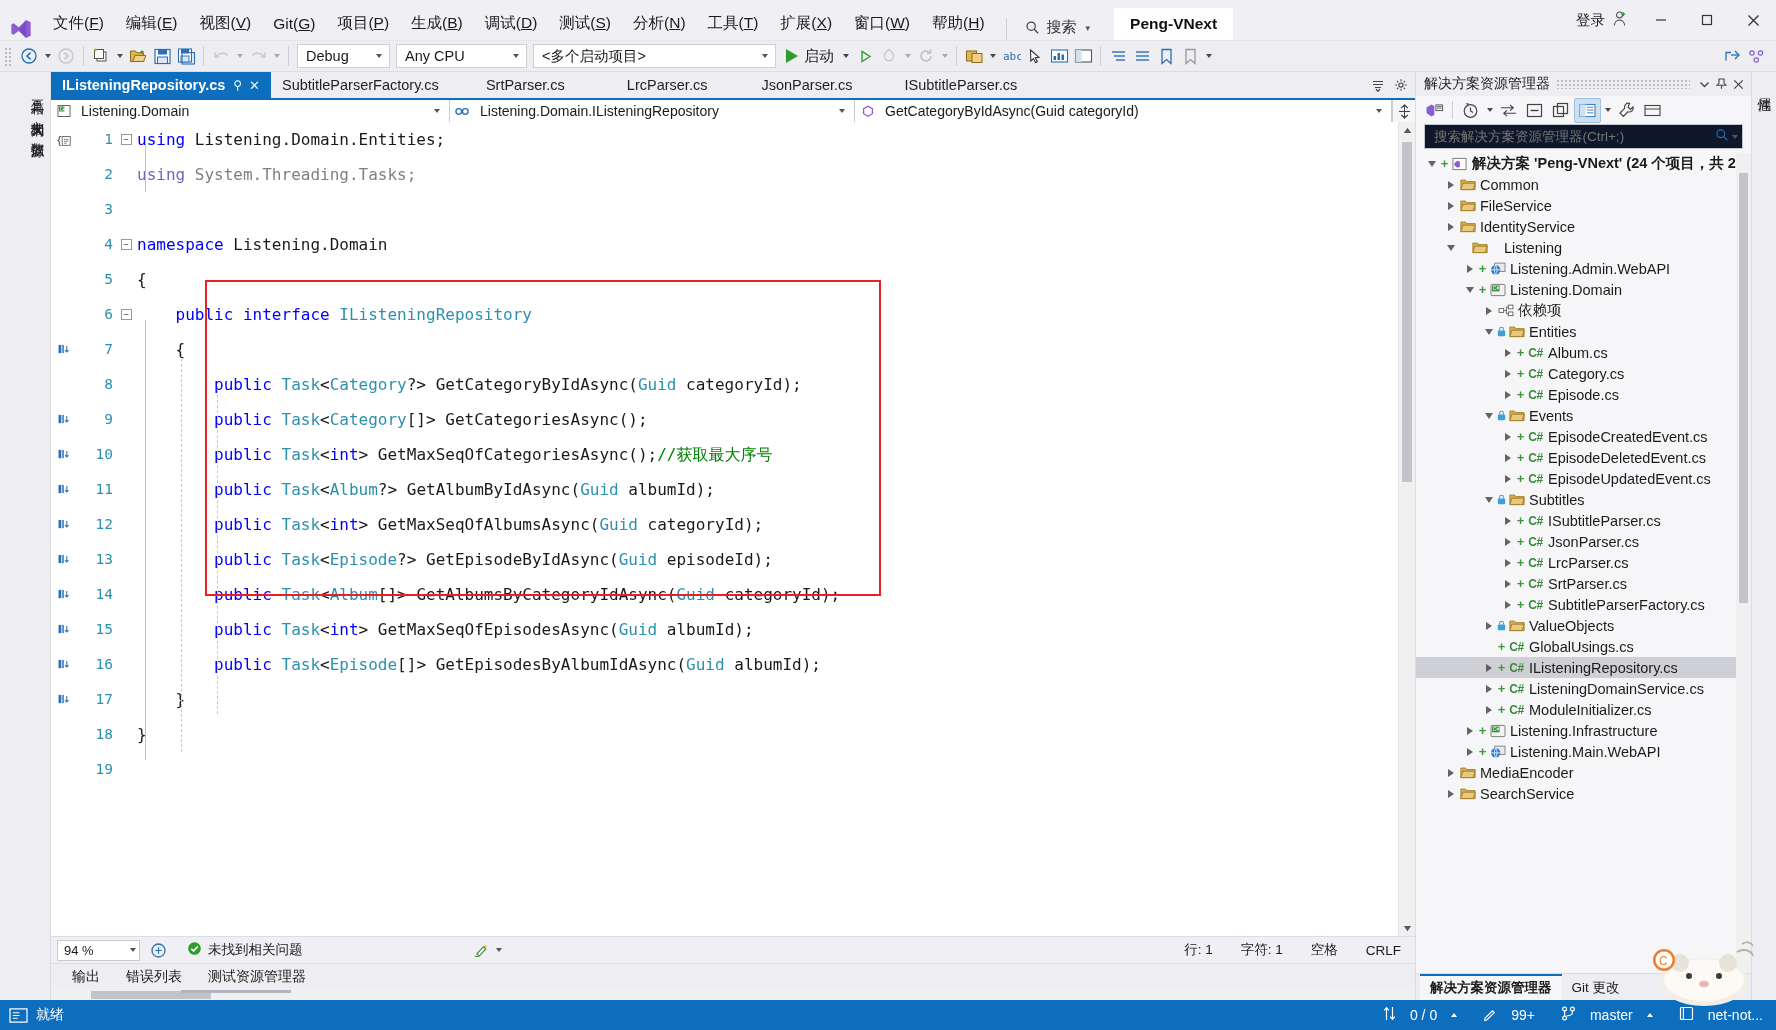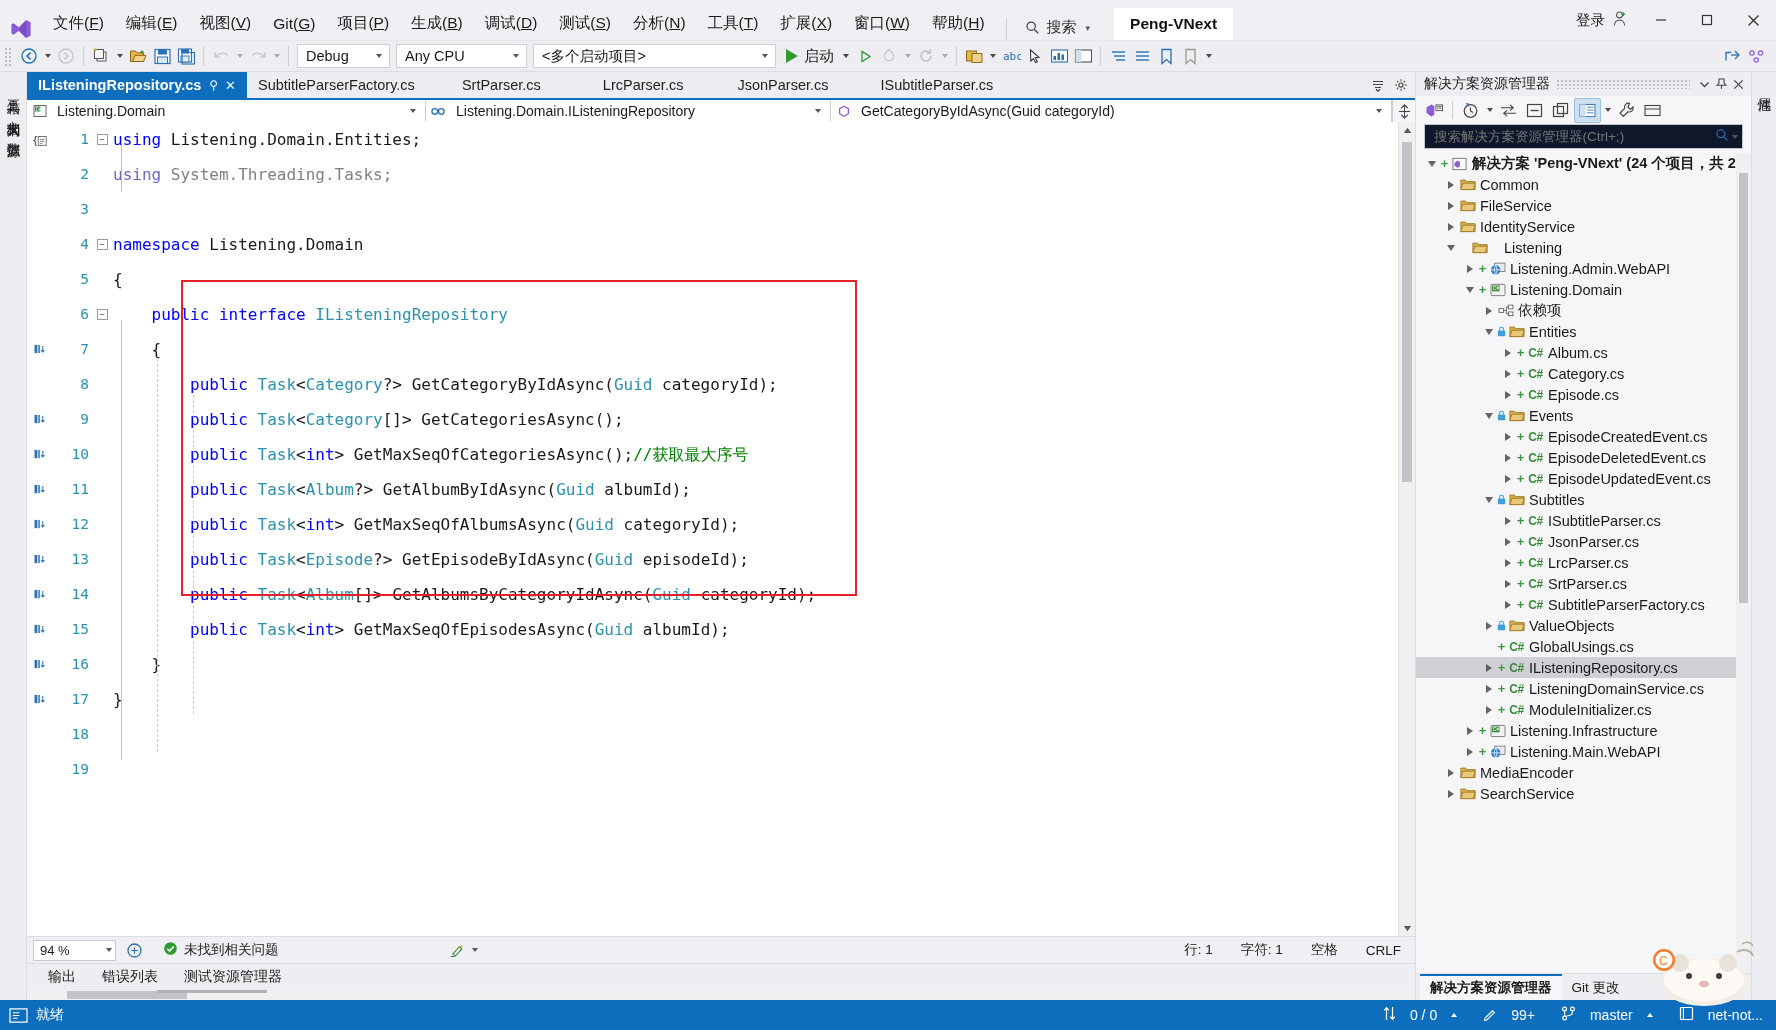--- a/index.html
+++ b/index.html
@@ -43,21 +43,21 @@
     justify-content:space-between;font-size:14.5px;color:#1a1a1a;padding:0 3px 0 8px;margin:0 3px;cursor:default;}
   .combo .cv{white-space:nowrap;overflow:hidden;}
   .combo .ca{border-left:3.5px solid transparent;border-right:3.5px solid transparent;border-top:4px solid #555;margin-left:8px;margin-right:4px;flex:0 0 auto;}
   .combo.w-debug{width:80px;}
   .combo.w-cpu{width:118px;}
   .combo.w-startup{width:230px;}
   .run-btn{display:flex;align-items:center;gap:6px;padding:2px 4px 2px 7px;font-size:15px;color:#1a1a1a;cursor:default;}
   .tri-green{width:0;height:0;border-top:7px solid transparent;border-bottom:7px solid transparent;border-left:12px solid #2e9b2e;}
 
   
-  .body{flex:1;display:flex;min-height:0;}
+  .body{flex:1;display:flex;min-height:0;margin-left:24px;}
 
   
   .leftstrip{width:26px;background:#eeeef2;border-right:1px solid #dcdce3;display:flex;flex-direction:column;align-items:center;padding-top:8px;}
   .vtab{writing-mode:vertical-rl;text-orientation:mixed;font-size:13.5px;color:#1b1b1b;padding:9px 3px;cursor:default;letter-spacing:1px;}
 
   
   .editorcol{flex:1;display:flex;flex-direction:column;min-width:0;background:#f6f6f8;}
 
   .tabstrip{height:26px;min-height:26px;display:flex;align-items:stretch;background:#eeeef2;position:relative;}
   .tab{display:flex;align-items:center;padding:0 11px;font-size:14.5px;color:#1f1f1f;background:#eeeef2;cursor:default;white-space:nowrap;}
@@ -688,20 +688,21 @@
             <div class="codeline"><span class="p">    </span><span class="k">public interface </span><span class="t">IListeningRepository</span></div>
             <div class="codeline"><span class="p">    {</span></div>
             <div class="codeline"><span class="p">        </span><span class="k">public </span><span class="t">Task</span><span class="p">&lt;</span><span class="t">Category</span><span class="p">?&gt; GetCategoryByIdAsync(</span><span class="t">Guid</span><span class="p"> categoryId);</span></div>
             <div class="codeline"><span class="p">        </span><span class="k">public </span><span class="t">Task</span><span class="p">&lt;</span><span class="t">Category</span><span class="p">[]&gt; GetCategoriesAsync();</span></div>
             <div class="codeline"><span class="p">        </span><span class="k">public </span><span class="t">Task</span><span class="p">&lt;</span><span class="k">int</span><span class="p">&gt; GetMaxSeqOfCategoriesAsync();</span><span class="c">//获取最大序号</span></div>
             <div class="codeline"><span class="p">        </span><span class="k">public </span><span class="t">Task</span><span class="p">&lt;</span><span class="t">Album</span><span class="p">?&gt; GetAlbumByIdAsync(</span><span class="t">Guid</span><span class="p"> albumId);</span></div>
             <div class="codeline"><span class="p">        </span><span class="k">public </span><span class="t">Task</span><span class="p">&lt;</span><span class="k">int</span><span class="p">&gt; GetMaxSeqOfAlbumsAsync(</span><span class="t">Guid</span><span class="p"> categoryId);</span></div>
             <div class="codeline"><span class="p">        </span><span class="k">public </span><span class="t">Task</span><span class="p">&lt;</span><span class="t">Episode</span><span class="p">?&gt; GetEpisodeByIdAsync(</span><span class="t">Guid</span><span class="p"> episodeId);</span></div>
             <div class="codeline"><span class="p">        </span><span class="k">public </span><span class="t">Task</span><span class="p">&lt;</span><span class="t">Album</span><span class="p">[]&gt; GetAlbumsByCategoryIdAsync(</span><span class="t">Guid</span><span class="p"> categoryId);</span></div>
             <div class="codeline"><span class="p">        </span><span class="k">public </span><span class="t">Task</span><span class="p">&lt;</span><span class="k">int</span><span class="p">&gt; GetMaxSeqOfEpisodesAsync(</span><span class="t">Guid</span><span class="p"> albumId);</span></div>
+            <div class="codeline"><span class="p">        </span><span class="k">public </span><span class="t">Task</span><span class="p">&lt;</span><span class="t">Episode</span><span class="p">[]&gt; GetEpisodesByAlbumIdAsync(</span><span class="t">Guid</span><span class="p"> albumId);</span></div>
             <div class="codeline"><span class="p">    }</span></div>
             <div class="codeline"><span class="p">}</span></div>
             <div class="codeline">&nbsp;</div>
           </div>
 
         <div class="vscroll">
           <div class="vs-arrow">
             <svg width="9" height="7" viewBox="0 0 9 7">
                 <path d="M4.5 0.8 8.2 6H0.8Z" fill="#5a5a62"></path>
               </svg>

